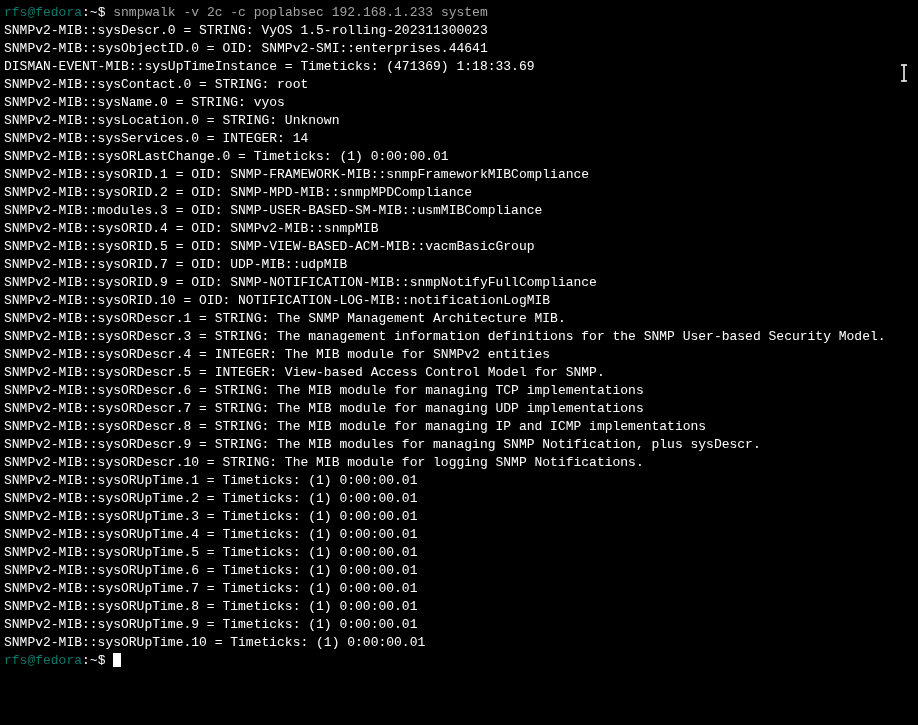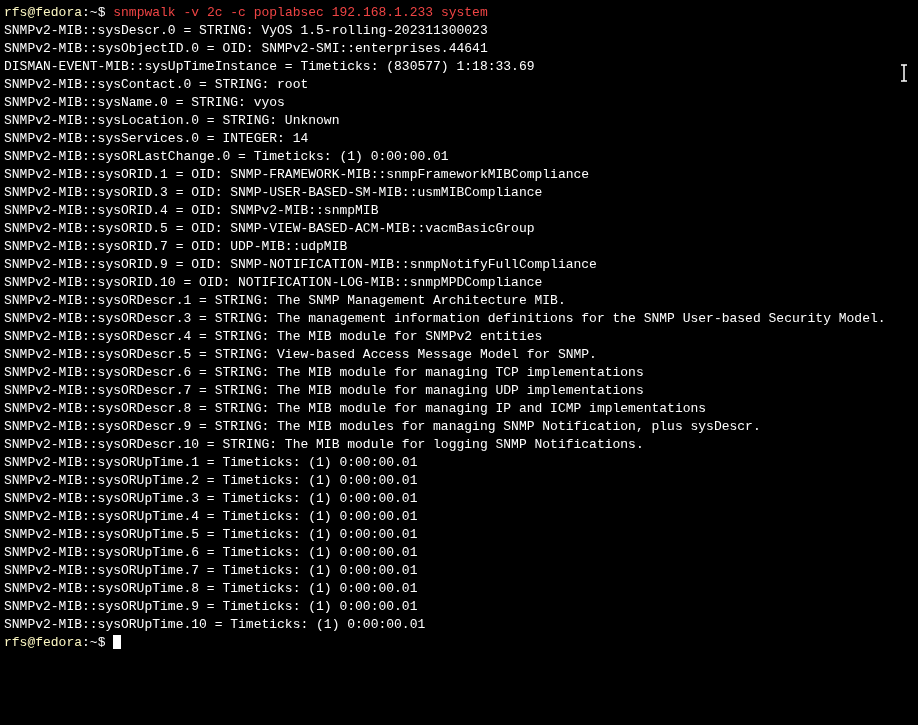--- a/index.html
+++ b/index.html
@@ -16,33 +16,33 @@
       padding: 4px;
       width: 918px;
       height: 725px;
       overflow: hidden;
       position: relative;
     }
     .line {
       white-space: pre;
     }
     .prompt-user {
-      color: #fef9c3;
+      color: #0f766e;
     }
     .prompt-colon {
       color: #ffffff;
     }
     .prompt-path {
       color: #ffffff;
     }
     .prompt-dollar {
       color: #ffffff;
     }
     .command {
-      color: #ef4444;
+      color: #a3a3a3;
       text-align: right;
     }
     .output {
       color: #ffffff;
     }
     .cursor {
       display: inline-block;
       background-color: #ffffff;
       width: 8px;
       height: 14px;
@@ -59,37 +59,38 @@
     }
   </style>
 </head>
 <body>
 
 <div>
   <div class="line"><span class="prompt-user">rfs@fedora</span><span class="prompt-colon">:</span><span class="prompt-path">~</span><span class="prompt-dollar">$</span><span> </span><span class="command">snmpwalk -v 2c -c poplabsec 192.168.1.233 system</span></div>
   <div id="output-container">
       <div class="line output">SNMPv2-MIB::sysDescr.0 = STRING: VyOS 1.5-rolling-202311300023</div>
       <div class="line output">SNMPv2-MIB::sysObjectID.0 = OID: SNMPv2-SMI::enterprises.44641</div>
-      <div class="line output">DISMAN-EVENT-MIB::sysUpTimeInstance = Timeticks: (830577) 1:18:33.69</div>
+      <div class="line output">DISMAN-EVENT-MIB::sysUpTimeInstance = Timeticks: (471369) 1:18:33.69</div>
       <div class="line output">SNMPv2-MIB::sysContact.0 = STRING: root</div>
       <div class="line output">SNMPv2-MIB::sysName.0 = STRING: vyos</div>
       <div class="line output">SNMPv2-MIB::sysLocation.0 = STRING: Unknown</div>
       <div class="line output">SNMPv2-MIB::sysServices.0 = INTEGER: 14</div>
       <div class="line output">SNMPv2-MIB::sysORLastChange.0 = Timeticks: (1) 0:00:00.01</div>
       <div class="line output">SNMPv2-MIB::sysORID.1 = OID: SNMP-FRAMEWORK-MIB::snmpFrameworkMIBCompliance</div>
-      <div class="line output">SNMPv2-MIB::sysORID.3 = OID: SNMP-USER-BASED-SM-MIB::usmMIBCompliance</div>
+      <div class="line output">SNMPv2-MIB::sysORID.2 = OID: SNMP-MPD-MIB::snmpMPDCompliance</div>
+      <div class="line output">SNMPv2-MIB::modules.3 = OID: SNMP-USER-BASED-SM-MIB::usmMIBCompliance</div>
       <div class="line output">SNMPv2-MIB::sysORID.4 = OID: SNMPv2-MIB::snmpMIB</div>
       <div class="line output">SNMPv2-MIB::sysORID.5 = OID: SNMP-VIEW-BASED-ACM-MIB::vacmBasicGroup</div>
       <div class="line output">SNMPv2-MIB::sysORID.7 = OID: UDP-MIB::udpMIB</div>
       <div class="line output">SNMPv2-MIB::sysORID.9 = OID: SNMP-NOTIFICATION-MIB::snmpNotifyFullCompliance</div>
-      <div class="line output">SNMPv2-MIB::sysORID.10 = OID: NOTIFICATION-LOG-MIB::snmpMPDCompliance</div>
+      <div class="line output">SNMPv2-MIB::sysORID.10 = OID: NOTIFICATION-LOG-MIB::notificationLogMIB</div>
       <div class="line output">SNMPv2-MIB::sysORDescr.1 = STRING: The SNMP Management Architecture MIB.</div>
       <div class="line output">SNMPv2-MIB::sysORDescr.3 = STRING: The management information definitions for the SNMP User-based Security Model.</div>
-      <div class="line output">SNMPv2-MIB::sysORDescr.4 = STRING: The MIB module for SNMPv2 entities</div>
-      <div class="line output">SNMPv2-MIB::sysORDescr.5 = STRING: View-based Access Message Model for SNMP.</div>
+      <div class="line output">SNMPv2-MIB::sysORDescr.4 = INTEGER: The MIB module for SNMPv2 entities</div>
+      <div class="line output">SNMPv2-MIB::sysORDescr.5 = INTEGER: View-based Access Control Model for SNMP.</div>
       <div class="line output">SNMPv2-MIB::sysORDescr.6 = STRING: The MIB module for managing TCP implementations</div>
       <div class="line output">SNMPv2-MIB::sysORDescr.7 = STRING: The MIB module for managing UDP implementations</div>
       <div class="line output">SNMPv2-MIB::sysORDescr.8 = STRING: The MIB module for managing IP and ICMP implementations</div>
       <div class="line output">SNMPv2-MIB::sysORDescr.9 = STRING: The MIB modules for managing SNMP Notification, plus sysDescr.</div>
       <div class="line output">SNMPv2-MIB::sysORDescr.10 = STRING: The MIB module for logging SNMP Notifications.</div>
       <div class="line output">SNMPv2-MIB::sysORUpTime.1 = Timeticks: (1) 0:00:00.01</div>
       <div class="line output">SNMPv2-MIB::sysORUpTime.2 = Timeticks: (1) 0:00:00.01</div>
       <div class="line output">SNMPv2-MIB::sysORUpTime.3 = Timeticks: (1) 0:00:00.01</div>
       <div class="line output">SNMPv2-MIB::sysORUpTime.4 = Timeticks: (1) 0:00:00.01</div>
       <div class="line output">SNMPv2-MIB::sysORUpTime.5 = Timeticks: (1) 0:00:00.01</div>

